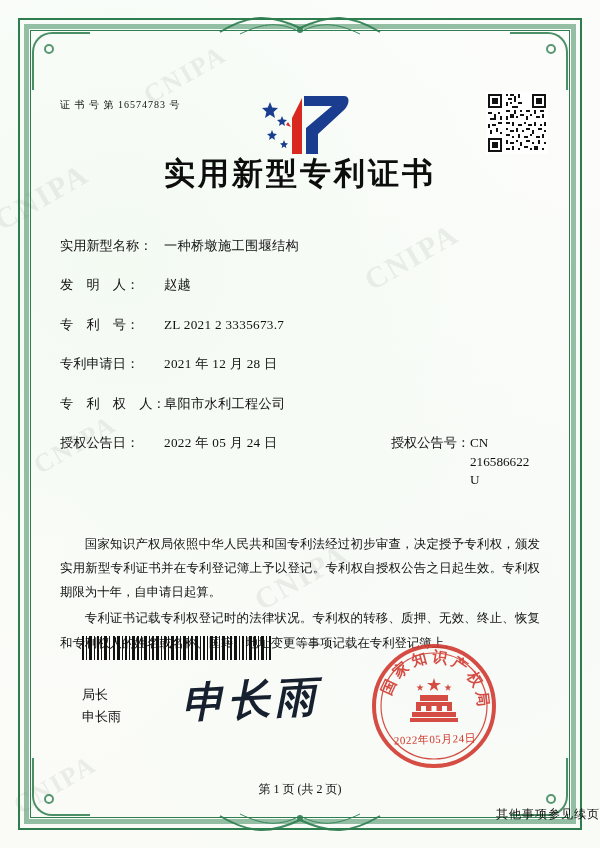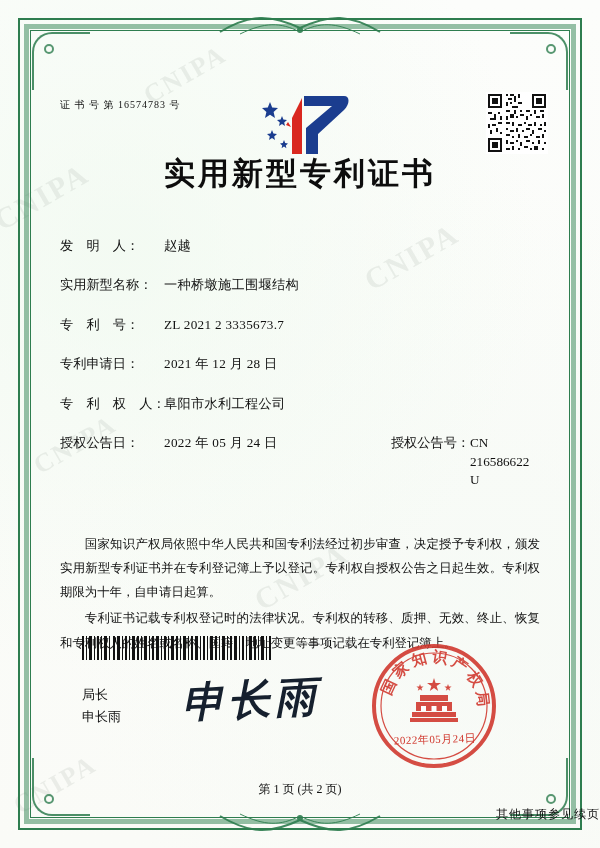--- a/index.html
+++ b/index.html
@@ -389,26 +389,26 @@
     </g>
   </svg>
 
   <div class="content">
     <div class="cert-no">证 书 号 第 16574783 号</div>
 
     <div class="title">实用新型专利证书</div>
 
     <div class="fields">
       <div class="field-row">
+        <div class="field-label">实用新型名称：</div>
+        <div class="field-value">一种桥墩施工围堰结构</div>
+      </div>
+      <div class="field-row">
         <div class="field-label">发　明　人：</div>
         <div class="field-value">赵越</div>
-      </div>
-      <div class="field-row">
-        <div class="field-label">实用新型名称：</div>
-        <div class="field-value">一种桥墩施工围堰结构</div>
       </div>
       <div class="field-row">
         <div class="field-label">专　利　号：</div>
         <div class="field-value">ZL 2021 2 3335673.7</div>
       </div>
       <div class="field-row">
         <div class="field-label">专利申请日：</div>
         <div class="field-value">2021 年 12 月 28 日</div>
       </div>
       <div class="field-row">

